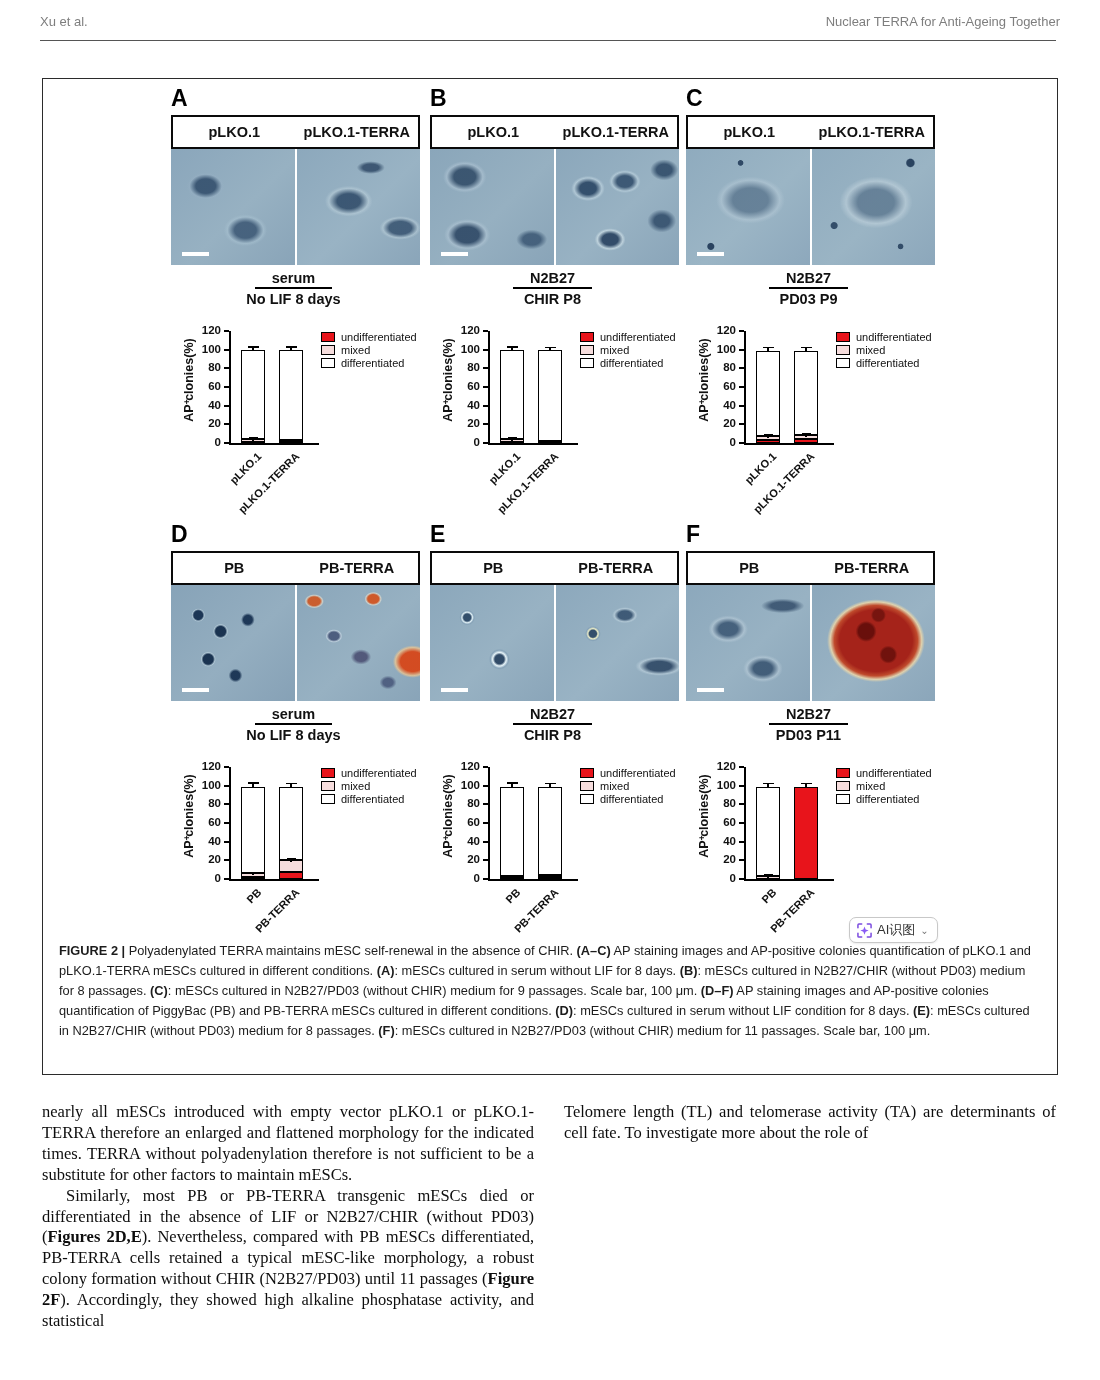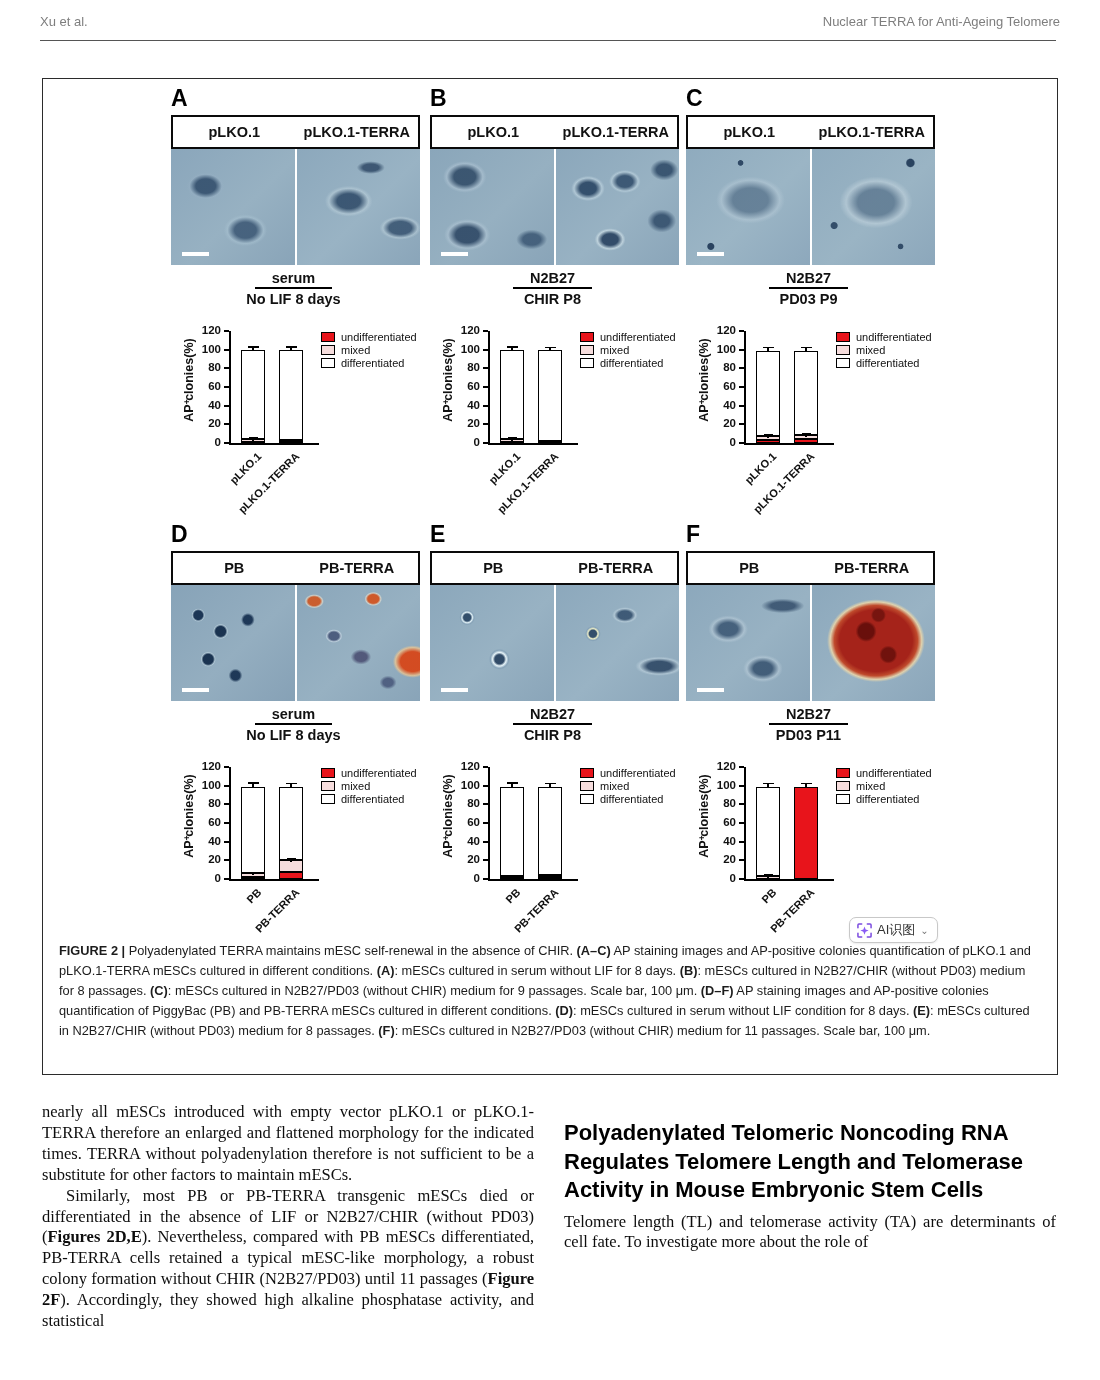--- a/index.html
+++ b/index.html
@@ -119,21 +119,21 @@
   .subhead{font-family:"Liberation Sans",sans-serif;font-weight:bold;font-size:22px;line-height:28.5px;
            text-align:left;margin:17px 0 7px 0;color:#000;}
 </style>
 </head>
 <body>
 
 <div id="page">
 
   <div class="runhead">
     <span>Xu et al.</span>
-    <span>Nuclear TERRA for Anti-Ageing Telomere</span>
+    <span>Nuclear TERRA for Anti-Ageing Together</span>
   </div>
   <div class="runrule"></div>
 
   <div id="figbox">
 
     <section class="panel" style="left:128px;top:6px">
       <div class="panel-letter">A</div>
       <div class="labelbox">
         <div>pLKO.1</div>
         <div>pLKO.1-TERRA</div>
@@ -540,17 +540,16 @@
 
     <div id="caption"><b>FIGURE 2 | </b><span>Polyadenylated TERRA maintains mESC self-renewal in the absence of CHIR. </span><b>(A–C)</b><span> AP staining images and AP-positive colonies quantification of pLKO.1 and pLKO.1-TERRA mESCs cultured in different conditions. </span><b>(A)</b><span>: mESCs cultured in serum without LIF for 8 days. </span><b>(B)</b><span>: mESCs cultured in N2B27/CHIR (without PD03) medium for 8 passages. </span><b>(C)</b><span>: mESCs cultured in N2B27/PD03 (without CHIR) medium for 9 passages. Scale bar, 100 μm. </span><b>(D–F)</b><span> AP staining images and AP-positive colonies quantification of PiggyBac (PB) and PB-TERRA mESCs cultured in different conditions. </span><b>(D)</b><span>: mESCs cultured in serum without LIF condition for 8 days. </span><b>(E)</b><span>: mESCs cultured in N2B27/CHIR (without PD03) medium for 8 passages. </span><b>(F)</b><span>: mESCs cultured in N2B27/PD03 (without CHIR) medium for 11 passages. Scale bar, 100 μm.</span></div>
   </div>
 
   <div class="bodycol" id="col-left">
     <p><span>nearly all mESCs introduced with empty vector pLKO.1 or pLKO.1-TERRA therefore an enlarged and flattened morphology for the indicated times. TERRA without polyadenylation therefore is not sufficient to be a substitute for other factors to maintain mESCs.</span></p>
     <p class="ind"><span>Similarly, most PB or PB-TERRA transgenic mESCs died or differentiated in the absence of LIF or N2B27/CHIR (without PD03) (</span><b>Figures 2D,E</b><span>). Nevertheless, compared with PB mESCs differentiated, PB-TERRA cells retained a typical mESC-like morphology, a robust colony formation without CHIR (N2B27/PD03) until 11 passages (</span><b>Figure 2F</b><span>). Accordingly, they showed high alkaline phosphatase activity, and statistical</span></p>
   </div>
 
   <div class="bodycol" id="col-right">
-    <h2 class="subhead">Polyadenylated Telomeric Noncoding RNA Regulates Telomere Length and Telomerase Activity in Mouse Embryonic Stem Cells</h2>
     <p><span>Telomere length (TL) and telomerase activity (TA) are determinants of cell fate. To investigate more about the role of</span></p>
   </div>
 
 </div>
 
 </body></html>

